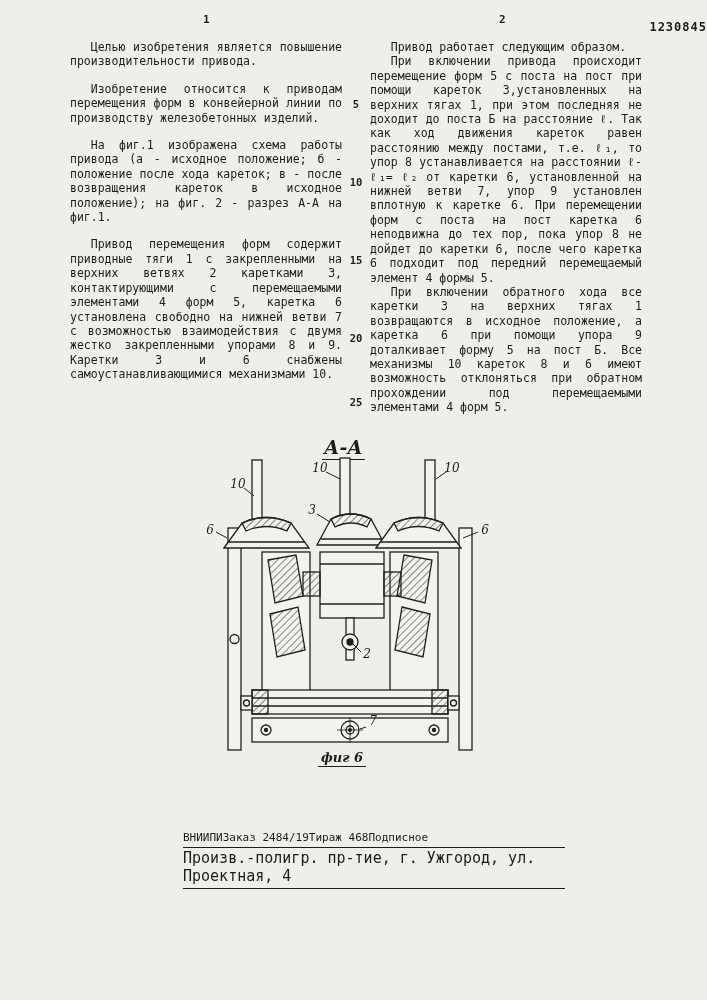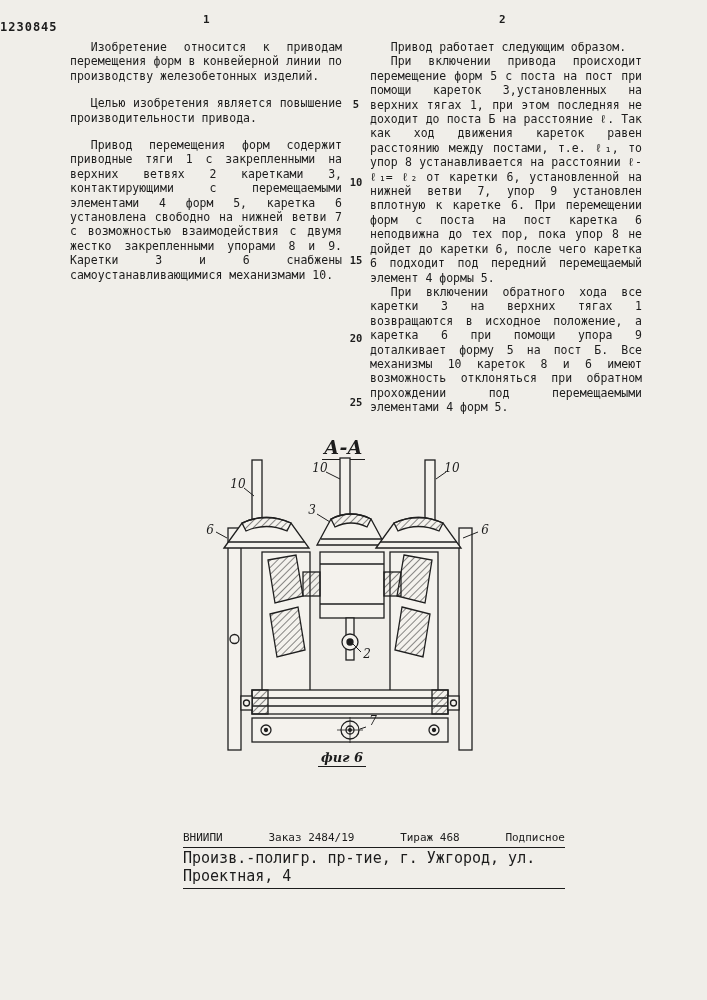--- a/index.html
+++ b/index.html
@@ -10,21 +10,21 @@
     color:#1c1c1c;
     -webkit-font-smoothing:antialiased;
   }
   .page{
     position:relative;width:707px;height:1000px;
     background:#f0eee9;overflow:hidden;
   }
   
   .patent-no{
     position:absolute;top:20px;left:0;right:0;
-    text-align:left;font-size:12px;font-weight:bold;letter-spacing:1px;
+    text-align:right;font-size:12px;font-weight:bold;letter-spacing:1px;
   }
   .col-mark{position:absolute;top:13px;font-size:11px;font-weight:bold;}
   .col-mark.left{left:203px;}
   .col-mark.right{left:499px;}
   
   .columns{
     position:absolute;top:40px;left:70px;width:572px;
     display:flex;gap:28px;
   }
   .col{width:272px;font-size:11.5px;line-height:14.4px;text-align:justify;}
@@ -48,41 +48,42 @@
     border-bottom:1px solid #1c1c1c;padding:0 3px 1px 3px;
   }
   .drawing{position:absolute;top:446px;left:200px;}
   .callout{
     font-family:"DejaVu Serif","Liberation Serif",serif;
     font-style:italic;font-size:12px;fill:#1c1c1c;
   }
   
   .footer-line1{
     position:absolute;top:831px;left:183px;width:382px;
-    display:flex;justify-content:space-between;
+    display:flex;justify-content:flex-start;
     font-size:11px;border-bottom:1px solid #1c1c1c;padding-bottom:3px;
   }
   .footer-line2{
     position:absolute;top:849px;left:183px;width:382px;
     font-size:15px;border-bottom:1px solid #1c1c1c;padding-bottom:3px;
   }
 </style>
 </head>
 <body>
 
 <div class="page">
 
   <div class="col-mark left">1</div>
   <div class="patent-no">1230845</div>
   <div class="col-mark right">2</div>
 
   <div class="columns">
     <div class="col">
+      <p class="para">Целью изобретения является повышение производительности привода.</p>
       <p class="para">Изобретение относится к приводам перемещения форм в конвейерной линии по производству железобетонных изделий.</p>
-      <p class="para">Целью изобретения является повышение производительности привода.</p>
+      <p class="para">На фиг.1 изображена схема работы привода (а - исходное положение; б - положение после хода кареток; в - после возвращения кареток в исходное положение); на фиг. 2 - разрез А-А на фиг.1.</p>
       <p class="para">Привод перемещения форм содержит приводные тяги 1 с закрепленными на верхних ветвях 2 каретками 3, контактирующими с перемещаемыми элементами 4 форм 5, каретка 6 установлена свободно на нижней ветви 7 с возможностью взаимодействия с двумя жестко закрепленными упорами 8 и 9.  Каретки 3 и 6 снабжены самоустанавливающимися механизмами 10.</p>
     </div>
     <div class="col">
       <p class="para tight">Привод работает следующим образом.</p>
       <p class="para tight">При включении привода происходит перемещение форм 5 с поста на пост при помощи кареток 3,установленных на верхних тягах 1, при этом последняя не доходит до поста Б на расстояние ℓ. Так как ход движения кареток равен расстоянию между постами, т.е. ℓ₁, то упор 8 устанавливается на расстоянии ℓ-ℓ₁= ℓ₂ от каретки 6, установленной на нижней ветви 7, упор 9 установлен вплотную к каретке 6. При перемещении форм с поста на пост каретка 6 неподвижна до тех пор, пока упор 8 не дойдет до каретки 6, после чего каретка 6 подходит под передний перемещаемый элемент 4 формы 5.</p>
       <p class="para tight">При включении обратного хода все каретки 3 на верхних тягах 1 возвращаются в исходное положение, а каретка 6 при помощи упора 9 доталкивает форму 5 на пост Б. Все механизмы 10 кареток 8 и 6 имеют возможность отклоняться при обратном прохождении под перемещаемыми элементами 4 форм 5.</p>
     </div>
     <span class="gutter-num" style="top:58px">5</span>
     <span class="gutter-num" style="top:136px">10</span>
     <span class="gutter-num" style="top:214px">15</span>

